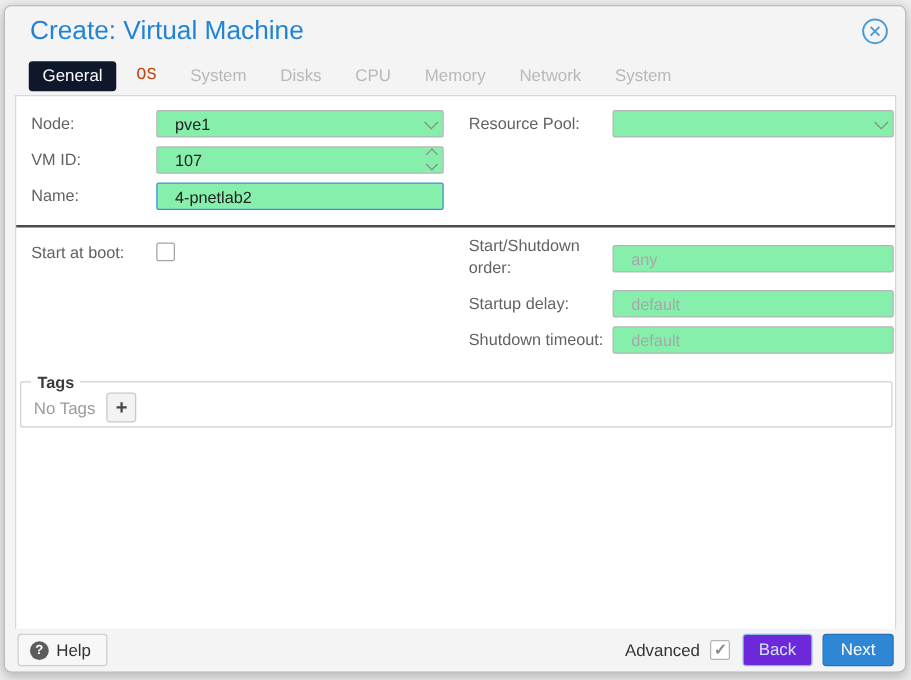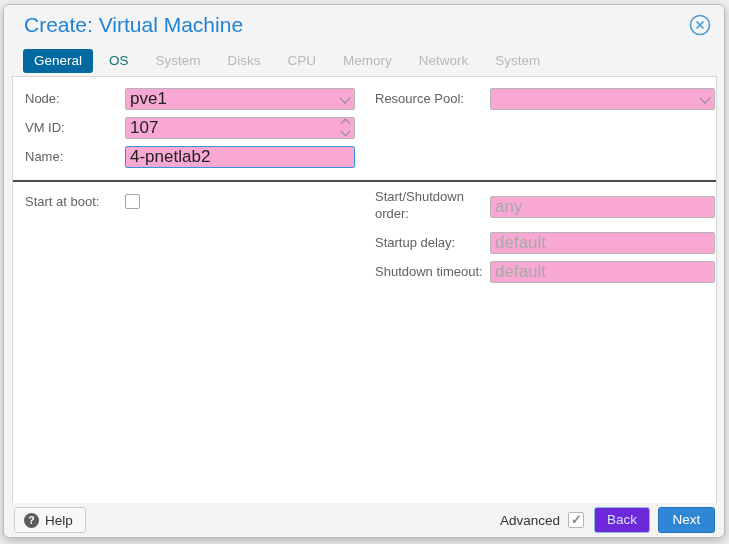--- a/index.html
+++ b/index.html
@@ -31,35 +31,35 @@
   }
   
   .tabbar {
     position:absolute; left:19px; top:44px; height:24px;
     display:flex; align-items:center; gap:5px;
   }
   .tab {
     line-height:24px; padding:0 11px; font-size:13.5px;
     color:#b9b9b9; border-radius:3px; cursor:default; white-space:nowrap;
   }
-  .tab.active { background:#0369a1; color:#fff; cursor:pointer; }
-  .tab.enabled { color:#0f766e; cursor:pointer; }
+  .tab.active { background:#0f172a; color:#fff; cursor:pointer; }
+  .tab.enabled { color:#c2410c; cursor:pointer;font-family:Liberation Mono, monospace; }
   
   .panel {
     position:absolute; left:8px; top:71px; width:705px; height:430px;
     background:#fff; border:1px solid #d7d7d7;
   }
   .flabel {
     position:absolute; color:#626262; line-height:22px; font-size:13px;
   }
   .tfield {
-    position:absolute; height:22px; background:#f9a8d4;
+    position:absolute; height:22px; background:#86efac;
     border:1px solid #b5b5b5; border-radius:2px;
     font-family:"Liberation Sans", sans-serif;
-    font-size:17px; color:#222; padding:0 4px; outline:none;
+    font-size:13px; color:#222; padding:0 14px; outline:none;
   }
   .tfield::placeholder { color:#a8a8a8; opacity:1; }
   .tfield.focused { border:1px solid #3892d4; }
   .combo-arrow {
     position:absolute; width:9px; height:9px; pointer-events:none;
   }
   .combo-arrow::before {
     content:""; position:absolute; left:1px; top:0;
     width:7px; height:7px;
     border-right:1.5px solid #8a8a8a; border-bottom:1.5px solid #8a8a8a;
@@ -184,20 +184,27 @@
 
     <div class="flabel" style="left:362px; top:111px; width:105px; line-height:17px;">Start/Shutdown order:</div>
     <input class="tfield" style="left: 477px; top: 119px; width: 225px;" placeholder="any">
 
     <div class="flabel" style="left:362px; top:155px;">Startup delay:</div>
     <input class="tfield" style="left: 477px; top: 155px; width: 225px;" placeholder="default">
 
     <div class="flabel" style="left:362px; top:184px;">Shutdown timeout:</div>
     <input class="tfield" style="left: 477px; top: 184px; width: 225px;" placeholder="default">
 
+    <fieldset class="tags-fs">
+      <legend>Tags</legend>
+      <div class="tags-body">
+        <span class="no-tags">No Tags</span>
+        <button class="add-tag-btn">+</button>
+      </div>
+    </fieldset>
   </div>
 
   <div class="footer">
     <div class="help-btn">
       <span class="help-icon">?</span>
       <span>Help</span>
     </div>
     <div class="footer-right">
       <span class="advanced-label">Advanced</span>
       <span class="advanced-box checked"></span>

